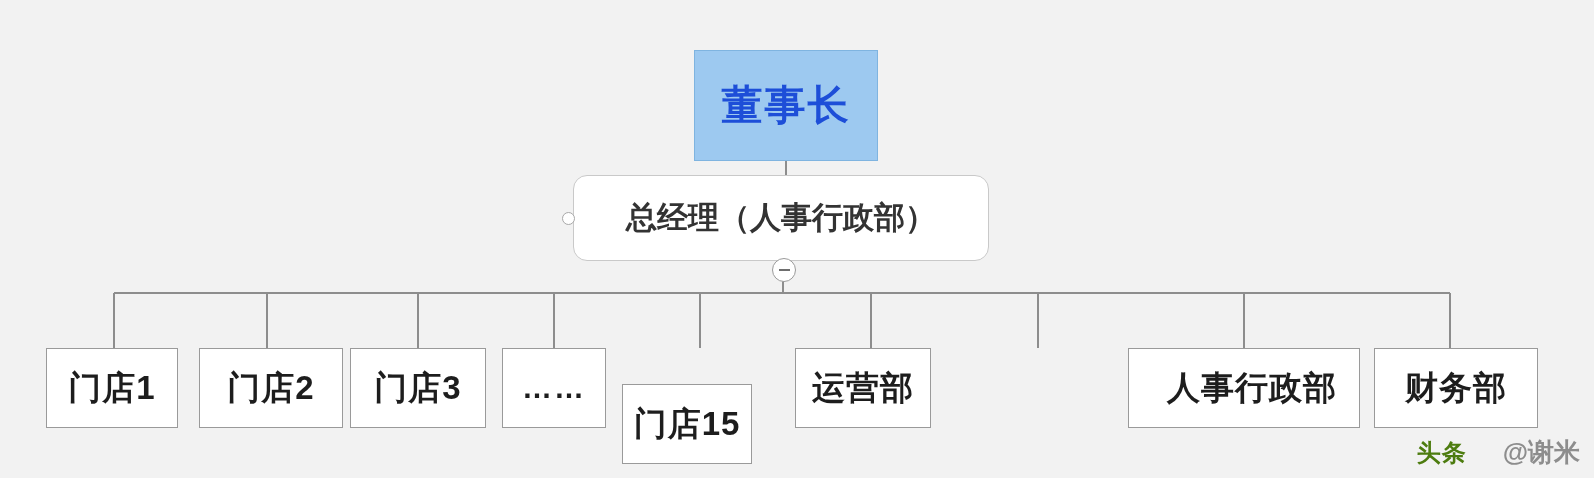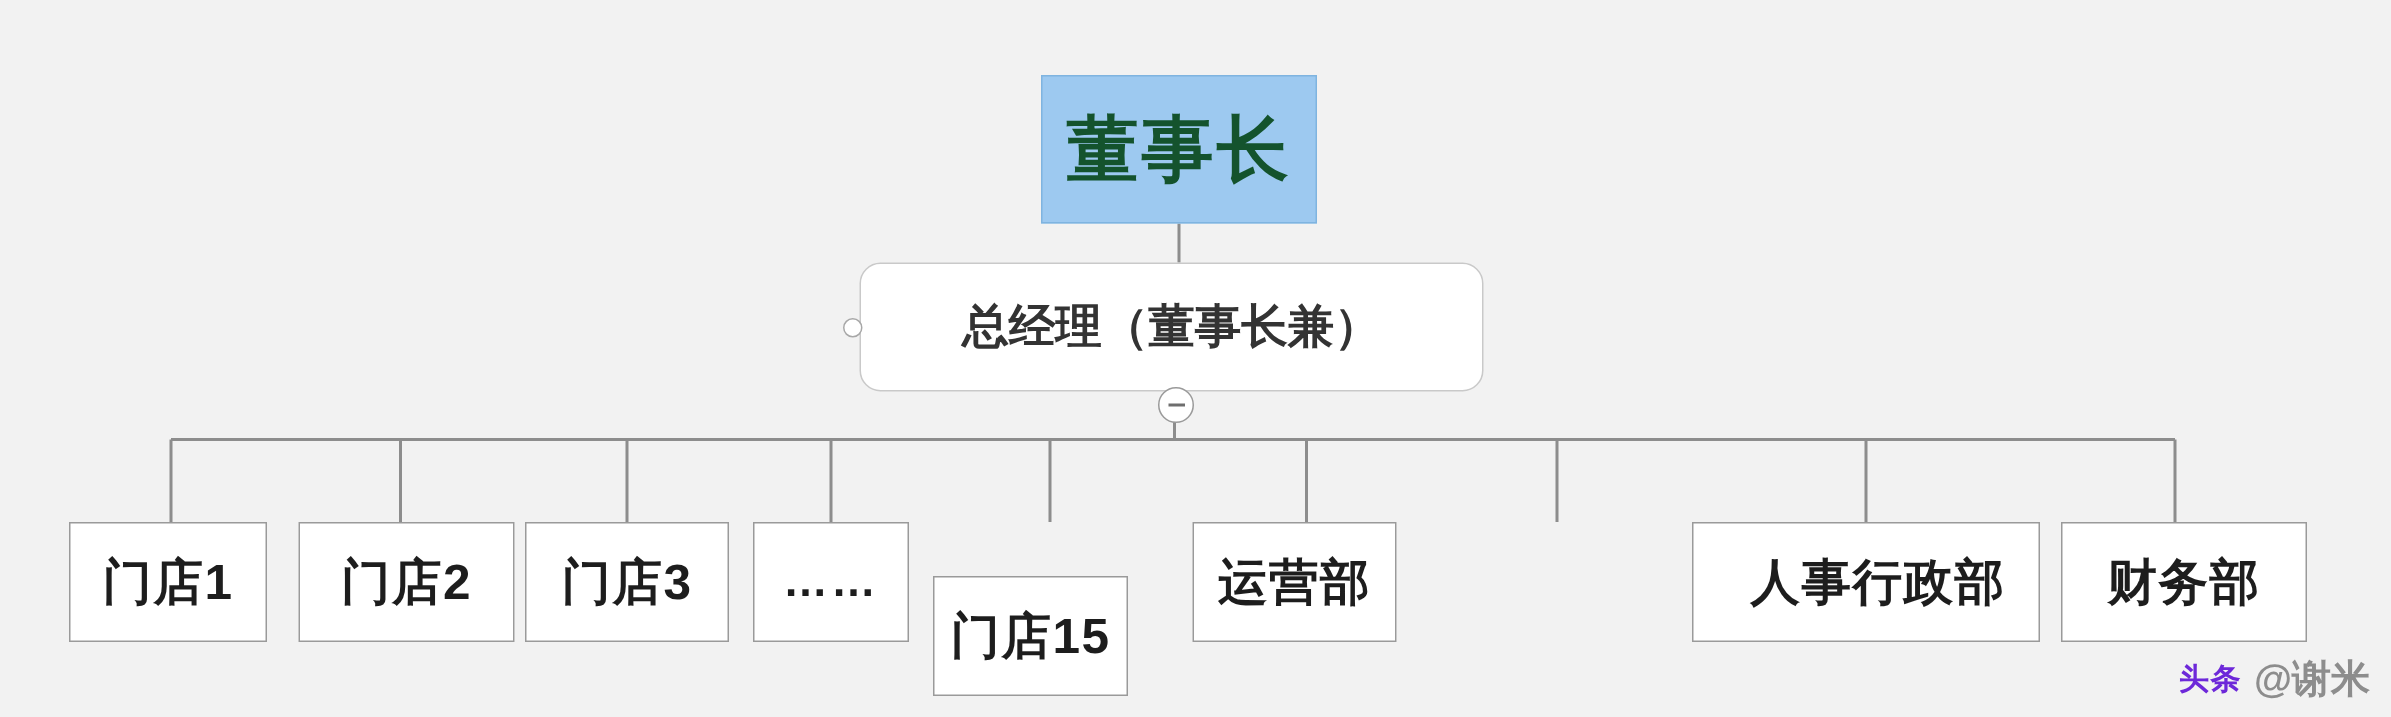--- a/index.html
+++ b/index.html
@@ -36,26 +36,26 @@
     justify-content: center;
     color: #333333;
     font-weight: bold;
     white-space: nowrap;
   }
   
   .node-root {
     left: 694px;
     top: 50px;
     width: 184px;
-    height: 99px;
+    height: 111px;
     background: #9dc9f0;
     border: 1px solid #7fb4e0;
-    font-size: 48px;
+    font-size: 41px;
     letter-spacing: 2px;
-    color: #14532d;
+    color: #1d4ed8;
   }
   
   .node-gm {
     left: 573px;
     top: 175px;
     width: 416px;
     height: 86px;
     background: #ffffff;
     border: 1px solid #c9c9c9;
     border-radius: 14px;
@@ -112,29 +112,30 @@
     right: 14px;
     bottom: 8px;
     display: flex;
     align-items: center;
     gap: 8px;
     color: #8d8d8d;
     font-size: 26px;
     font-weight: bold;
   }
   .watermark .wm-logo {
-    font-size: 20px;
-    color: #6d28d9;
+    font-size: 24px;
+    color: #4d7c0f;
     font-weight: bold;
     letter-spacing: 1px;
   }
   .watermark .wm-text {
     font-size: 26px;
     color: #8d8d8d;
     font-weight: bold;
+    margin-left: 28px;
   }
 </style>
 </head>
 <body>
 
 <div id="canvas">
 
   <svg class="wires" viewBox="0 0 1594 478">
 
     <path d="M786 149 L786 175" stroke="#8d8d8d" stroke-width="2" fill="none"></path>
@@ -152,21 +153,21 @@
     <path d="M1038 293 L1038 348" stroke="#8d8d8d" stroke-width="2" fill="none"></path>
     <path d="M1244 293 L1244 348" stroke="#8d8d8d" stroke-width="2" fill="none"></path>
     <path d="M1450 293 L1450 348" stroke="#8d8d8d" stroke-width="2" fill="none"></path>
   </svg>
 
   <div class="node node-root">
     <span>董事长</span>
   </div>
 
   <div class="node node-gm">
-    <span>总经理（董事长兼）</span>
+    <span>总经理（人事行政部）</span>
   </div>
 
   <div class="left-dot"></div>
 
   <div class="collapse-handle">
     <div class="bar"></div>
   </div>
 
   <div class="node node-leaf" style="left:46px;width:132px;">
     <span>门店1</span>

